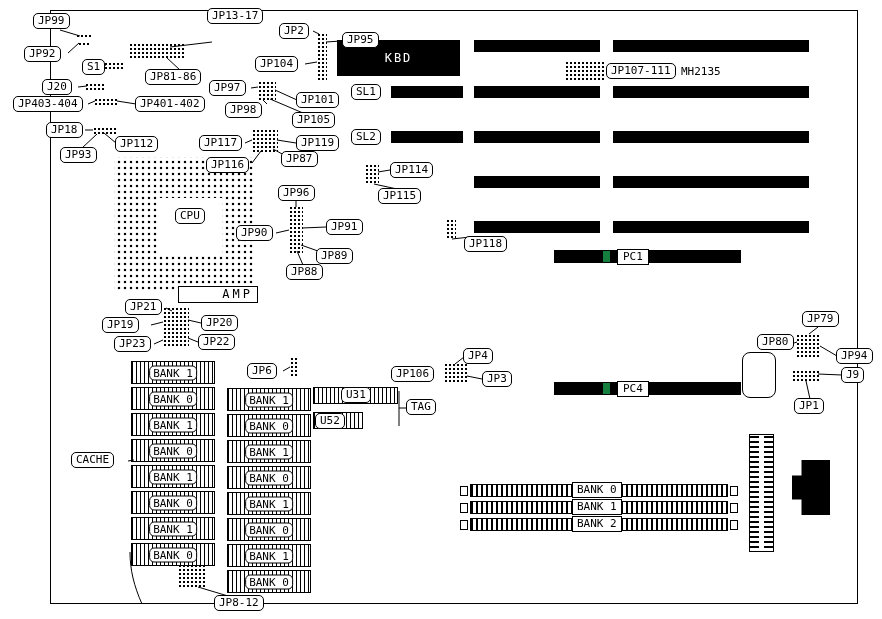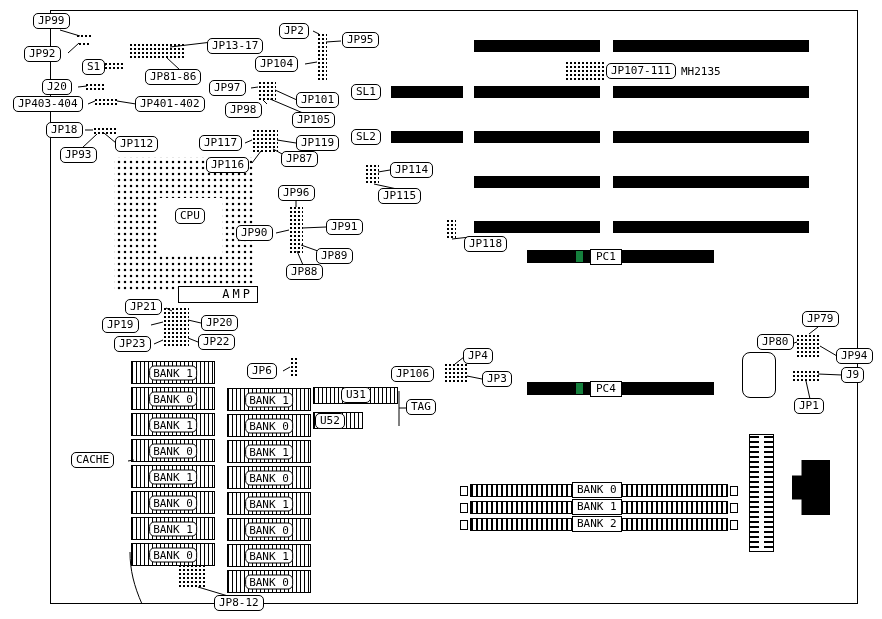--- a/index.html
+++ b/index.html
@@ -28,21 +28,21 @@
                 background:#fff; border:1px solid #000; border-radius:5px; font-size:11px;
                 line-height:13px; padding:0 3px; white-space:nowrap; }
   .uchip { position:absolute; height:17px; border:1px solid #000; z-index:10;
            background-image:repeating-linear-gradient(90deg,#000 0 1px,#fff 1px 4px); }
   .simm-row { position:absolute; left:460px; width:278px; height:13px; z-index:8; }
   .simm-end { position:absolute; top:2px; width:8px; height:10px; border:1px solid #000; background:#fff; }
   .simm-body { position:absolute; left:10px; right:10px; top:0; bottom:0; border:1px solid #000;
                background-image:repeating-linear-gradient(90deg,#000 0 2px,#fff 2px 5px); }
   .simm-label { position:absolute; left:112px; top:-2px; background:#fff; border:1px solid #000;
                 font-size:11px; line-height:14px; padding:0 4px; z-index:12; white-space:nowrap; }
-  .pc-row { position:absolute; left:527px; width:187px; height:13px; border:1px solid #000; z-index:8; background:#15803d; }
+  .pc-row { position:absolute; left:554px; width:187px; height:13px; border:1px solid #000; z-index:8; background:#15803d; }
   .pc-seg { position:absolute; top:0; bottom:0; background:#000; }
   .pc-label { position:absolute; left:62px; top:-2px; background:#fff; border:1px solid #000;
               font-size:11px; line-height:14px; padding:0 5px; z-index:12; white-space:nowrap; }
   .plain-text { position:absolute; font-size:11px; z-index:25; white-space:nowrap; }
   .outline-box { position:absolute; border:1px solid #000; border-radius:8px; background:#fff; z-index:6; }
   .pin-header { position:absolute; left:749px; top:434px; width:25px; height:118px;
                 border:1px solid #000; z-index:6;
                 background-image:linear-gradient(90deg,transparent 0 9px,#fff 9px 14px,transparent 14px),
                                  repeating-linear-gradient(0deg,#fff 0 3px,#000 3px 5px); }
   .port-conn { position:absolute; left:792px; top:460px; width:38px; height:55px; background:#000; z-index:6;
@@ -115,20 +115,23 @@
   <div class="bar" style="left:474px;top:86px;width:126px;height:12px"></div>
   <div class="bar" style="left:613px;top:86px;width:196px;height:12px"></div>
   <div class="bar" style="left:391px;top:131px;width:72px;height:12px"></div>
   <div class="bar" style="left:474px;top:131px;width:126px;height:12px"></div>
   <div class="bar" style="left:613px;top:131px;width:196px;height:12px"></div>
   <div class="bar" style="left:474px;top:176px;width:126px;height:12px"></div>
   <div class="bar" style="left:613px;top:176px;width:196px;height:12px"></div>
   <div class="bar" style="left:474px;top:221px;width:126px;height:12px"></div>
   <div class="bar" style="left:613px;top:221px;width:196px;height:12px"></div>
 
+  <div class="kbd" style="left:337px;top:40px;width:123px;height:36px">
+    <span>KBD</span>
+  </div>
 
   <div class="pc-row" style="top:250px">
     <span class="pc-seg" style="left:0;width:48px"></span>
     <span class="pc-seg" style="left:55px;width:130px"></span>
     <span class="pc-label">PC1</span>
   </div>
   <div class="pc-row" style="top:382px">
     <span class="pc-seg" style="left:0;width:48px"></span>
     <span class="pc-seg" style="left:55px;width:130px"></span>
     <span class="pc-label">PC4</span>
@@ -246,21 +249,21 @@
 
   <div class="callout" style="left:33px;top:13px">JP99</div>
   <div class="callout" style="left:24px;top:46px">JP92</div>
   <div class="callout" style="left:82px;top:59px">S1</div>
   <div class="callout" style="left:42px;top:79px">J20</div>
   <div class="callout" style="left:13px;top:96px">JP403-404</div>
   <div class="callout" style="left:135px;top:96px">JP401-402</div>
   <div class="callout" style="left:46px;top:122px">JP18</div>
   <div class="callout" style="left:60px;top:147px">JP93</div>
   <div class="callout" style="left:115px;top:136px">JP112</div>
-  <div class="callout" style="left:207px;top:38px">JP13-17</div>
+  <div class="callout" style="left:207px;top:8px">JP13-17</div>
   <div class="callout" style="left:145px;top:69px">JP81-86</div>
   <div class="callout" style="left:279px;top:23px">JP2</div>
   <div class="callout" style="left:342px;top:32px">JP95</div>
   <div class="callout" style="left:255px;top:56px">JP104</div>
   <div class="callout" style="left:209px;top:80px">JP97</div>
   <div class="callout" style="left:225px;top:102px">JP98</div>
   <div class="callout" style="left:296px;top:92px">JP101</div>
   <div class="callout" style="left:292px;top:112px">JP105</div>
   <div class="callout" style="left:199px;top:135px">JP117</div>
   <div class="callout" style="left:296px;top:135px">JP119</div>

